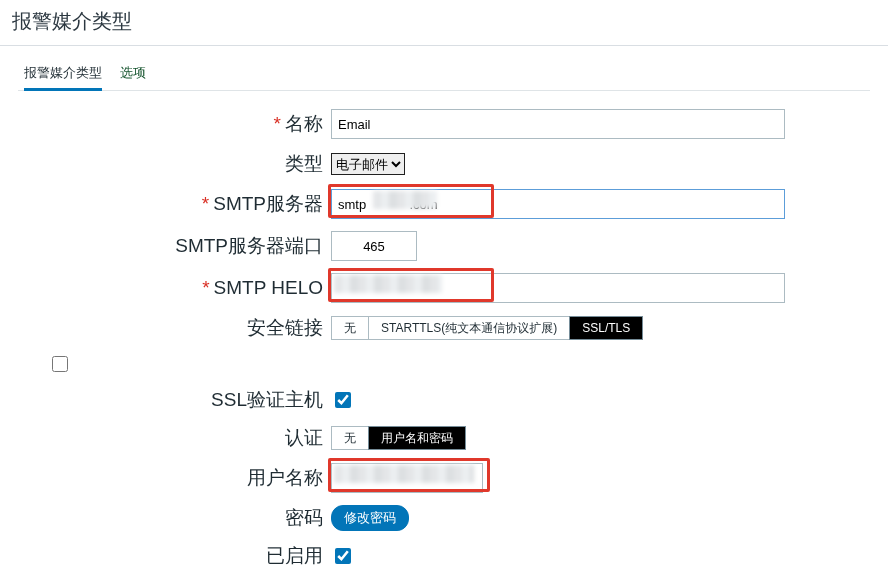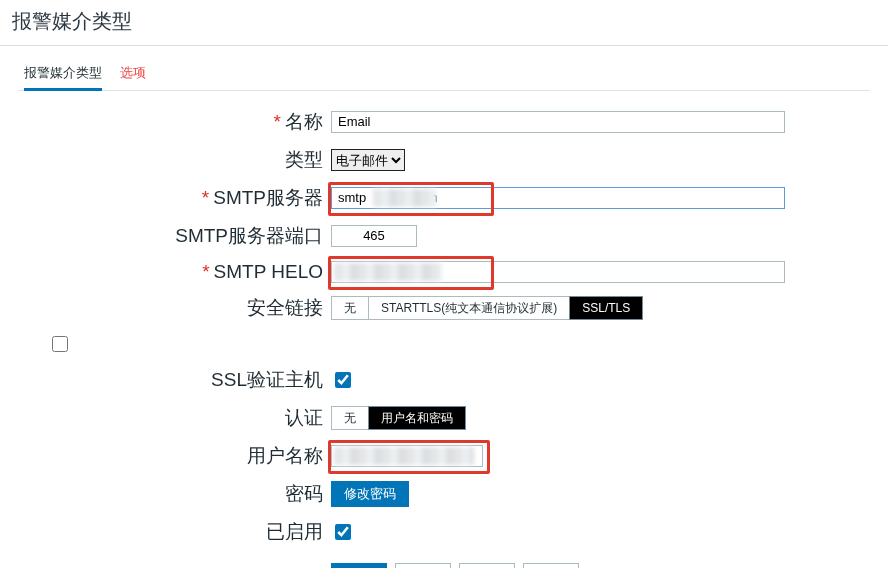--- a/index.html
+++ b/index.html
@@ -29,21 +29,21 @@
   .tabs {
     border-bottom: 1px solid #dfe4e7;
     display: flex;
     gap: 18px;
     padding: 0 6px;
     font-size: 13px;
   }
   .tab {
     padding: 6px 0 8px;
     cursor: pointer;
-    color: #ef4444;
+    color: #14532d;
     position: relative;
   }
   .tab.active {
     color: #1f2c33;
   }
   .tab.active::after {
     content: "";
     position: absolute;
     left: 0; right: 0;
     bottom: -1px;
@@ -70,21 +70,21 @@
     margin-right: 4px;
   }
   .form-ctrl {
     position: relative;
     display: flex;
     align-items: center;
   }
   input[type="text"] {
     font-family: inherit;
     font-size: 13px;
-    height: 22px;
+    height: 30px;
     line-height: 22px;
     padding: 0 6px;
     border: 1px solid #acbbc2;
     background: #fff;
     box-sizing: border-box;
   }
   .input-wide { width: 454px; }
   .input-narrow { width: 86px; text-align: center; }
   .input-med { width: 152px; }
   select {
@@ -154,20 +154,21 @@
     cursor: pointer;
     border: 1px solid #acbbc2;
     background: #fff;
     color: #0275b8;
     margin-right: 8px;
   }
   .btn-primary {
     background: #0275b8;
     border-color: #0275b8;
     color: #fff;
+    border-radius: 12px;
   }
   .btn-small {
     height: 24px;
     padding: 0 12px;
   }
   .action-row {
     padding-top: 6px;
   }
 </style>
 </head>

